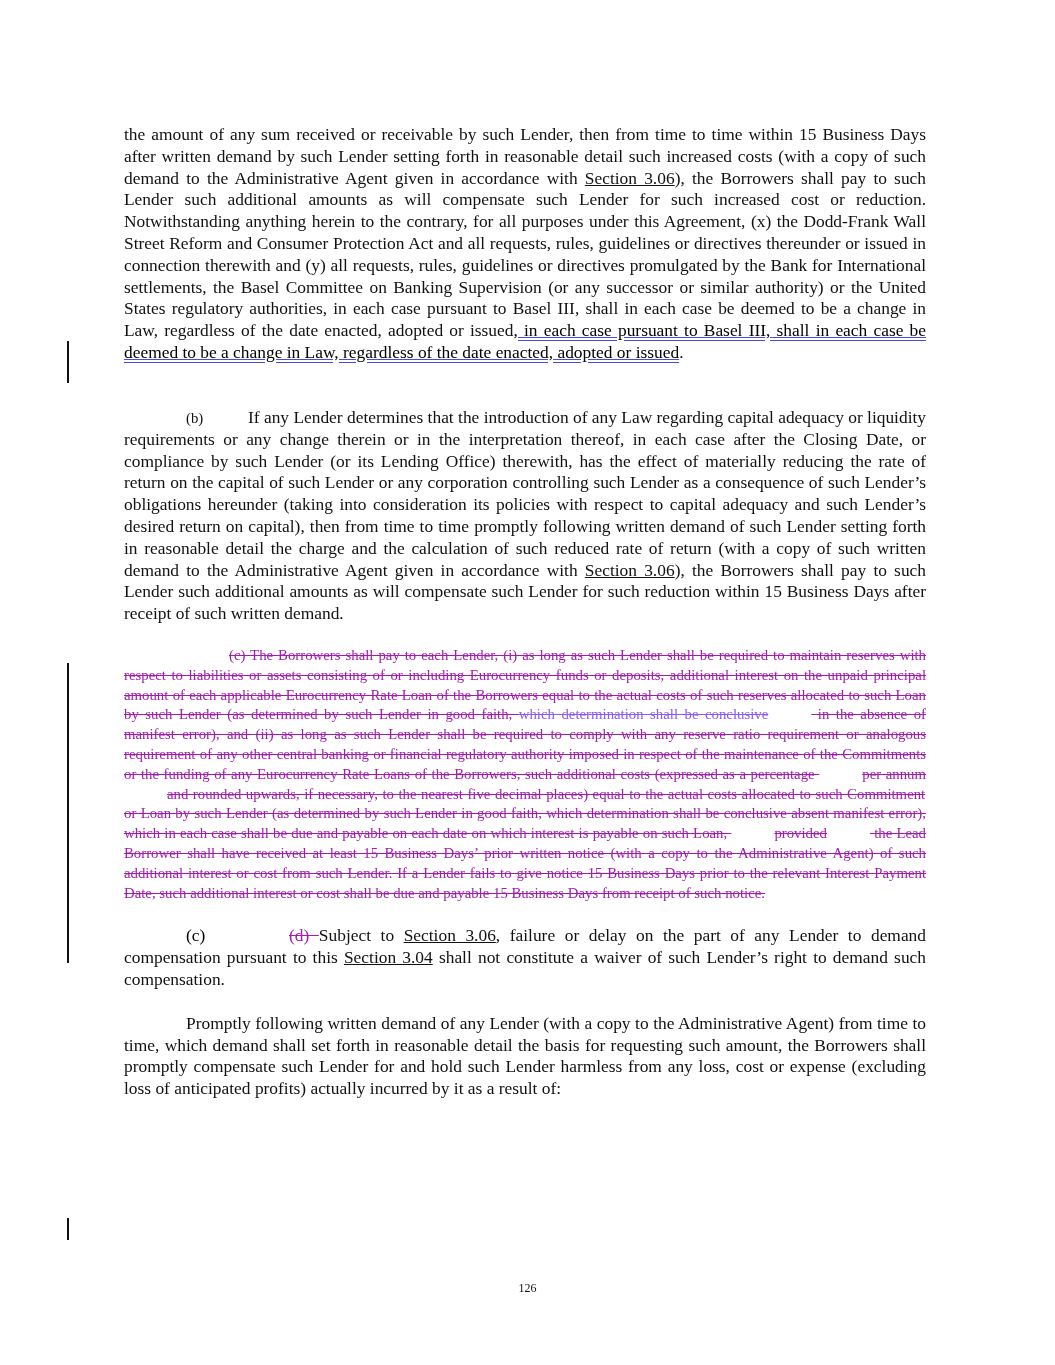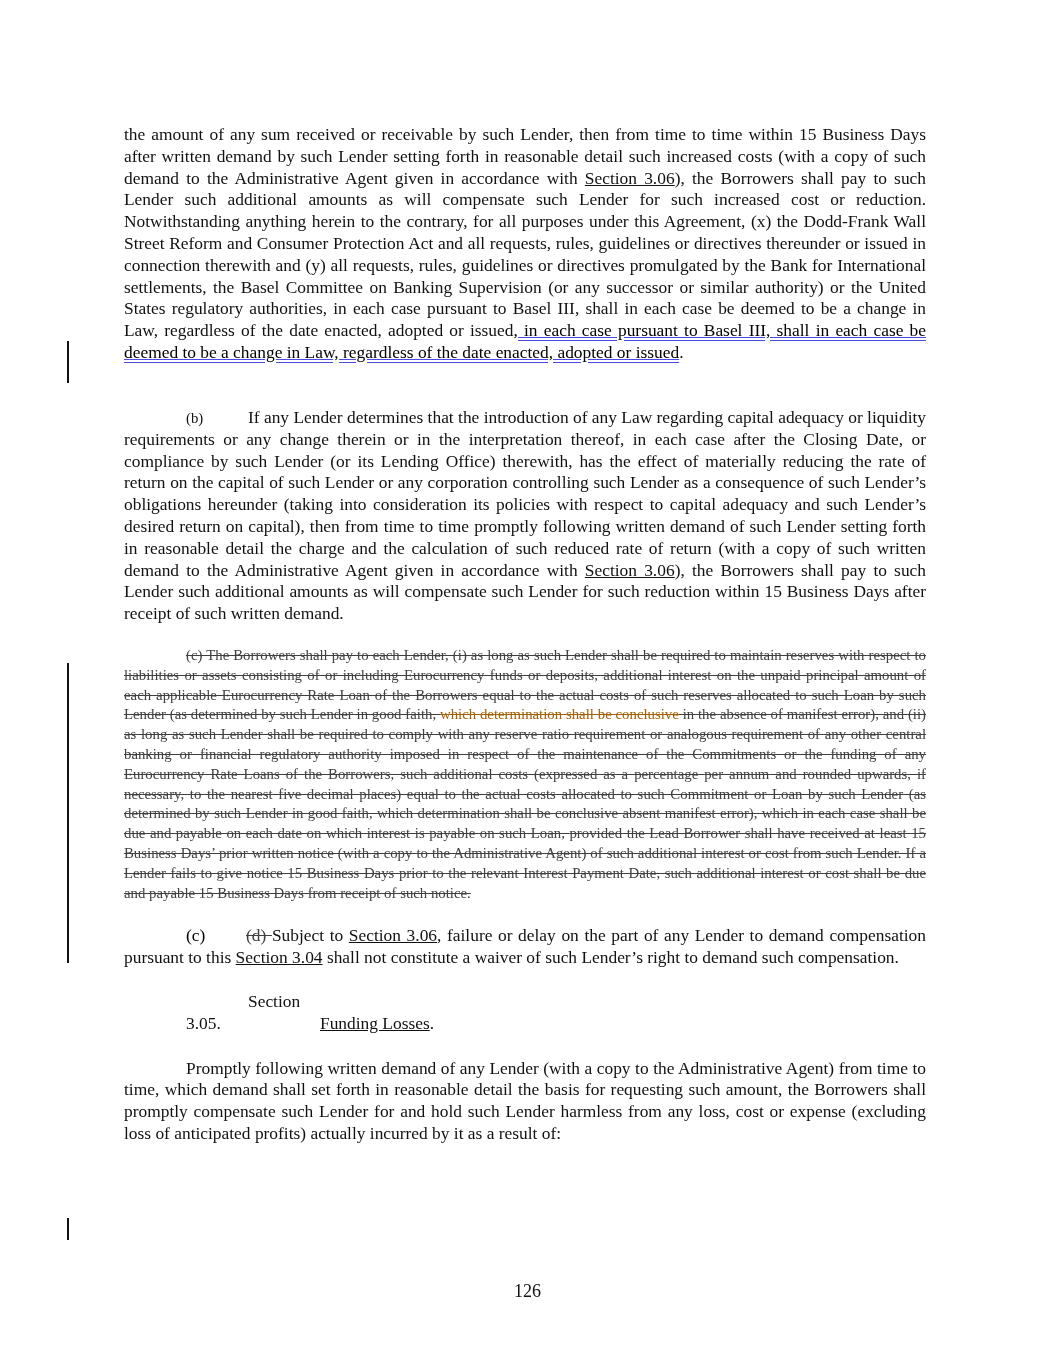--- a/index.html
+++ b/index.html
@@ -5,53 +5,52 @@
   html, body { margin: 0; padding: 0; background: #ffffff; }
   body {
     width: 1055px; height: 1365px; position: relative; overflow: hidden;
     font-family: "Liberation Serif", serif; color: #111;
   }
   .page { position: absolute; left: 124px; top: 124px; width: 802px; }
   p { margin: 0; font-size: 17.4px; line-height: 21.8px; text-align: justify; text-align-last: auto; }
   .p1 { margin-bottom: 21px; }
   .p2 { margin-bottom: 21px; }
   .small { font-size: 14.8px; line-height: 19.8px; }
-  .del { color: #404040; text-decoration: line-through; }
-  .del-green { color: #a16207; text-decoration: line-through; }
+  .del { color: #a21caf; text-decoration: line-through; margin-left: 43px; }
+  .del-green { color: #8b5cf6; text-decoration: line-through; }
   .ins { color: #000000; text-decoration: underline double; text-decoration-color: #4a4ae0; }
   .u { text-decoration: underline; }
   .ital { }
   .indent { display: inline-block; width: 62px; }
   .p3 { margin-bottom: 22px; }
   .p4 { margin-bottom: 22px; }
   .p5 { margin-bottom: 23px; text-indent: 62px; }
   .p6 { margin-bottom: 6px; text-indent: 62px; }
   .p7 { text-align: justify; text-align-last: justify; }
   .changebar { position: absolute; left: 67px; width: 2px; background: #111; }
-  .pagenum { position: absolute; left: 0; width: 1055px; top: 1281px; text-align: center; font-size: 18px; }
+  .pagenum { position: absolute; left: 0; width: 1055px; top: 1281px; text-align: center; font-size: 12px; }
   .sec-head { display: inline-block; width: 134px; }
   .item-label { display: inline-block; width: 124px; }
 </style>
 </head>
 <body>
 
 <div class="changebar" style="top:341px;height:42px;"></div>
 <div class="changebar" style="top:663px;height:300px;"></div>
 <div class="changebar" style="top:1218px;height:22px;"></div>
 
 <div class="page">
 
   <p class="p1" style="height:262px;"><span>the amount of any sum received or receivable by such Lender, then from time to time within 15 Business Days after written demand by such Lender setting forth in reasonable detail such increased costs (with a copy of such demand to the Administrative Agent given in accordance with </span><span class="u">Section 3.06</span><span>), the Borrowers shall pay to such Lender such additional amounts as will compensate such Lender for such increased cost or reduction.  Notwithstanding anything herein to the contrary, for all purposes under this Agreement, (x) the Dodd-Frank Wall Street Reform and Consumer Protection Act and all requests, rules, guidelines or directives thereunder or issued in connection therewith and (y) all requests, rules, guidelines or directives promulgated by the Bank for International settlements, the Basel Committee on Banking Supervision (or any successor or similar authority) or the United States regulatory authorities, in each case pursuant to Basel III, shall in each case be deemed to be a change in Law, regardless of the date enacted, adopted or issued</span><span class="ins">, in each case pursuant to Basel III, shall in each case be deemed to be a change in Law, regardless of the date enacted, adopted or issued</span><span>.</span></p>
 
   <p class="p2"><span class="indent"></span><span class="small" style="display:inline-block;width:62px;">(b)</span><span>If any Lender determines that the introduction of any Law regarding capital adequacy or liquidity requirements or any change therein or in the interpretation thereof, in each case after the Closing Date, or compliance by such Lender (or its Lending Office) therewith, has the effect of materially reducing the rate of return on the capital of such Lender or any corporation controlling such Lender as a consequence of such Lender’s obligations hereunder (taking into consideration its policies with respect to capital adequacy and such Lender’s desired return on capital), then from time to time promptly following written demand of such Lender setting forth in reasonable detail the charge and the calculation of such reduced rate of return (with a copy of such written demand to the Administrative Agent given in accordance with </span><span class="u">Section 3.06</span><span>), the Borrowers shall pay to such Lender such additional amounts as will compensate such Lender for such reduction within 15 Business Days after receipt of such written demand.</span></p>
 
   <p class="small p3" style="text-indent:62px;"><span class="del">(c) The Borrowers shall pay to each Lender, (i) as long as such Lender shall be required to maintain reserves with respect to liabilities or assets consisting of or including Eurocurrency funds or deposits, additional interest on the unpaid principal amount of each applicable Eurocurrency Rate Loan of the Borrowers equal to the actual costs of such reserves allocated to such Loan by such Lender (as determined by such Lender in good faith, </span><span class="del-green">which determination shall be conclusive</span><span class="del"> in the absence of manifest error), and (ii) as long as such Lender shall be required to comply with any reserve ratio requirement or analogous requirement of any other central banking or financial regulatory authority imposed in respect of the maintenance of the Commitments or the funding of any Eurocurrency Rate Loans of the Borrowers, such additional costs (expressed as a percentage </span><span class="del ital">per annum</span><span class="del"> and rounded upwards, if necessary, to the nearest five decimal places) equal to the actual costs allocated to such Commitment or Loan by such Lender (as determined by such Lender in good faith, which determination shall be conclusive absent manifest error), which in each case shall be due and payable on each date on which interest is payable on such Loan, </span><span class="del ital">provided</span><span class="del"> the Lead Borrower shall have received at least 15 Business Days’ prior written notice (with a copy to the Administrative Agent) of such additional interest or cost from such Lender.  If a Lender fails to give notice 15 Business Days prior to the relevant Interest Payment Date, such additional interest or cost shall be due and payable 15 Business Days from receipt of such notice.</span></p>
 
   <p class="p4"><span class="indent"></span><span class="ins" style="display:inline-block;width:60px;text-decoration:none;">(c)</span><span class="del">(d) </span><span>Subject to </span><span class="u">Section 3.06</span><span>, failure or delay on the part of any Lender to demand compensation pursuant to this </span><span class="u">Section 3.04</span><span> shall not constitute a waiver of such Lender’s right to demand such compensation.</span></p>
 
-  <p class="p5" style="text-align:left;"><span class="sec-head">Section 3.05.</span><span class="u">Funding Losses</span><span>.</span></p>
 
   <p class="p6">Promptly following written demand of any Lender (with a copy to the Administrative Agent) from time to time, which demand shall set forth in reasonable detail the basis for requesting such amount, the Borrowers shall promptly compensate such Lender for and hold such Lender harmless from any loss, cost or expense (excluding loss of anticipated profits) actually incurred by it as a result of:</p>
 
 
 </div>
 
 <div class="pagenum">126</div>
 
 </body></html>

